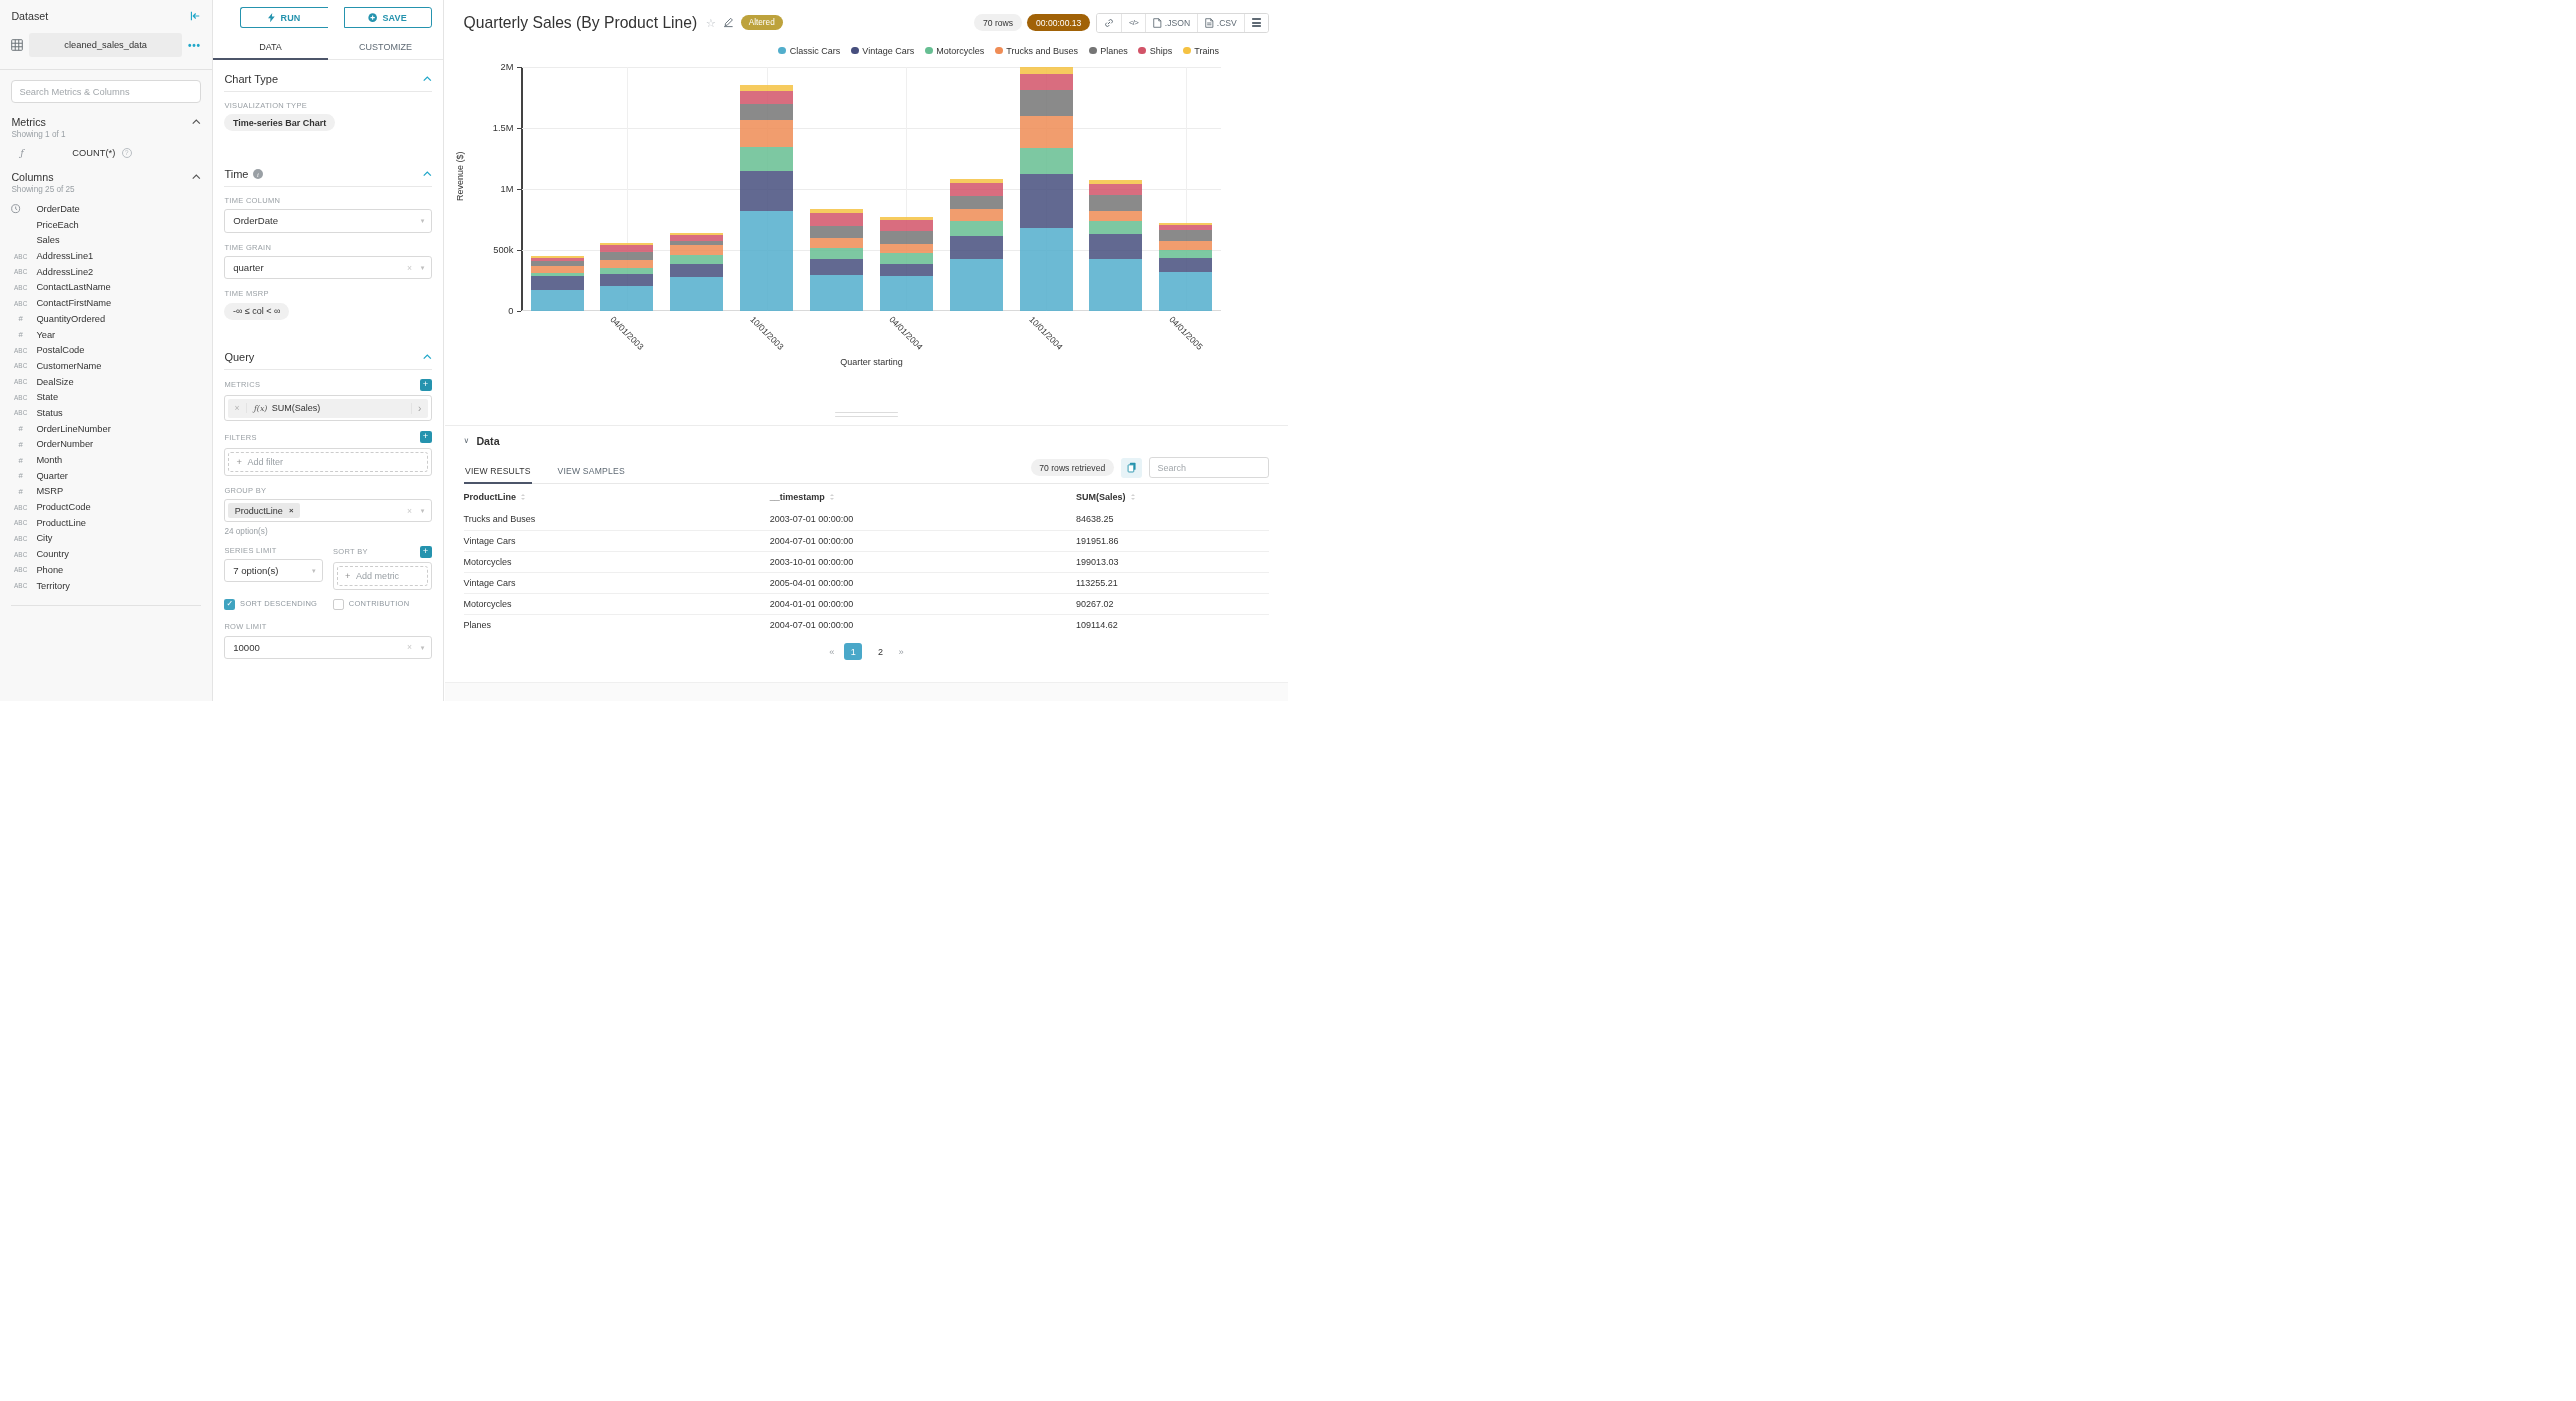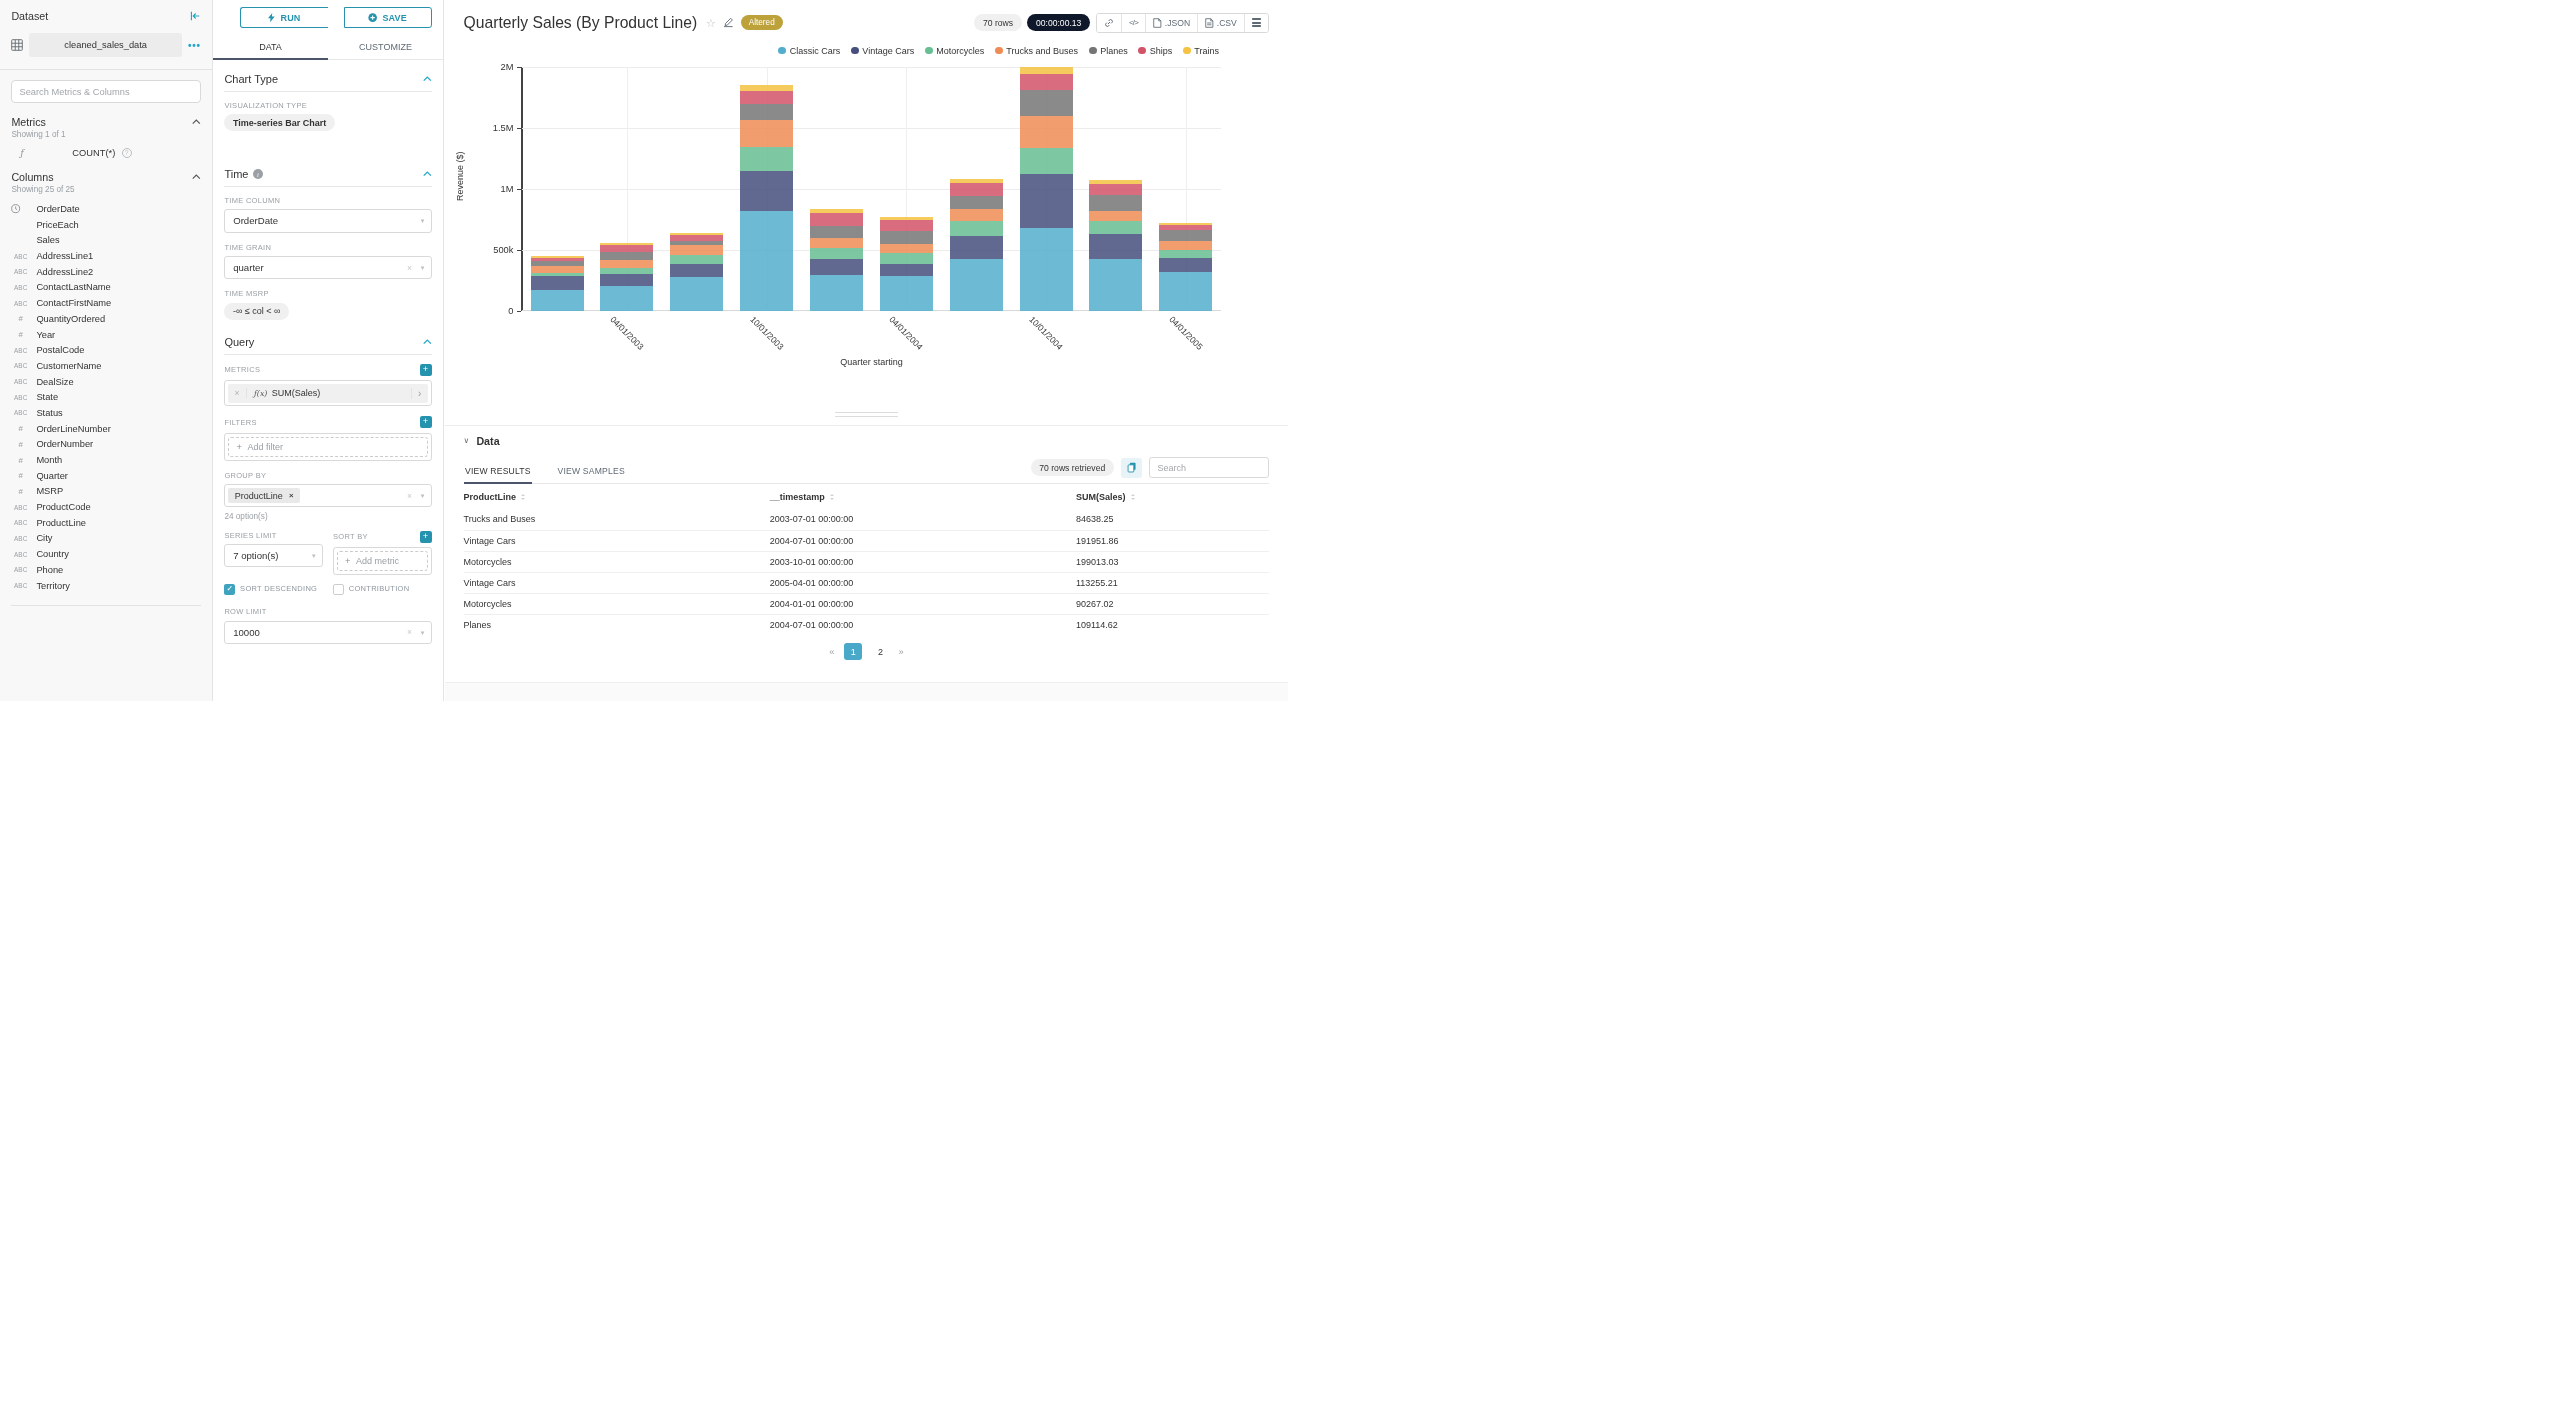--- a/index.html
+++ b/index.html
@@ -74,21 +74,21 @@
 
   
   .main { position:absolute; left:445px; right:0; top:0; bottom:0; background:#fff; }
   .main-header { display:flex; align-items:center; padding:8.6px 18.6px 0 18.6px; height:37px; }
   .chart-title { font-size:15.7px; color:#333; font-weight:400; }
   .title-icons { display:flex; align-items:center; gap:7.1px; margin-left:8.6px; }
   .star { color:#b9bec3; font-size:11.4px; cursor:pointer; }
   .badge-altered { background:#bda23c; color:#fff; font-size:8.2px; border-radius:7.8px; padding:2.9px 7.8px; font-weight:500; }
   .header-right { margin-left:auto; display:flex; align-items:center; gap:5.7px; }
   .pill-gray { background:#f0f0f0; color:#333; font-size:8.6px; border-radius:8.6px; padding:3.6px 8.6px; }
-  .pill-green { background:#0f172a; color:#fff; font-size:8.6px; border-radius:8.6px; padding:3.6px 8.6px; }
+  .pill-green { background:#a16207; color:#fff; font-size:8.6px; border-radius:8.6px; padding:3.6px 8.6px; }
   .export-group { display:flex; border:0.7px solid #d9d9d9; border-radius:2.9px; overflow:hidden; }
   .export-item { display:flex; align-items:center; gap:2.9px; padding:4.3px 7.1px; border-left:0.7px solid #e4e4e4; color:#5f6a74; font-size:8.6px; cursor:pointer; background:#fff; }
   .export-item:first-child { border-left:none; }
   .code-glyph { font-size:7.8px; color:#5f6a74; letter-spacing:-0.7px; }
   .hamburger { display:flex; flex-direction:column; gap:1.8px; }
   .hamburger span { width:9.3px; height:1.8px; background:#5f6a74; border-radius:0.7px; }
 
   
   .chart-region { position:relative; height:367px; }
   .legend { position:absolute; top:8.6px; right:69px; display:flex; align-items:center; gap:10.7px; }
@@ -370,21 +370,21 @@
         <span>quarter</span>
         <span class="clear-x">×</span>
         <span class="caret">▾</span>
       </div>
       <div class="ctl-label">
           <span>TIME MSRP</span>
         </div>
       <span class="pill">-∞ ≤ col &lt; ∞</span>
 
       
-      <div class="section-head" style="margin-top:16px;">
+      <div class="section-head" style="margin-top:31px;">
         <span class="section-title">Query</span>
         <svg width="8.6" height="5.7" viewBox="0 0 12 8">
             <path d="M1 6.5L6 1.5 11 6.5" stroke="#20a7c9" stroke-width="1.8" fill="none"></path>
           </svg>
       </div>
       <div class="section-rule"></div>
 
       <div class="ctl-label">
         <span>METRICS</span>
         <span class="plus-btn">+</span>

